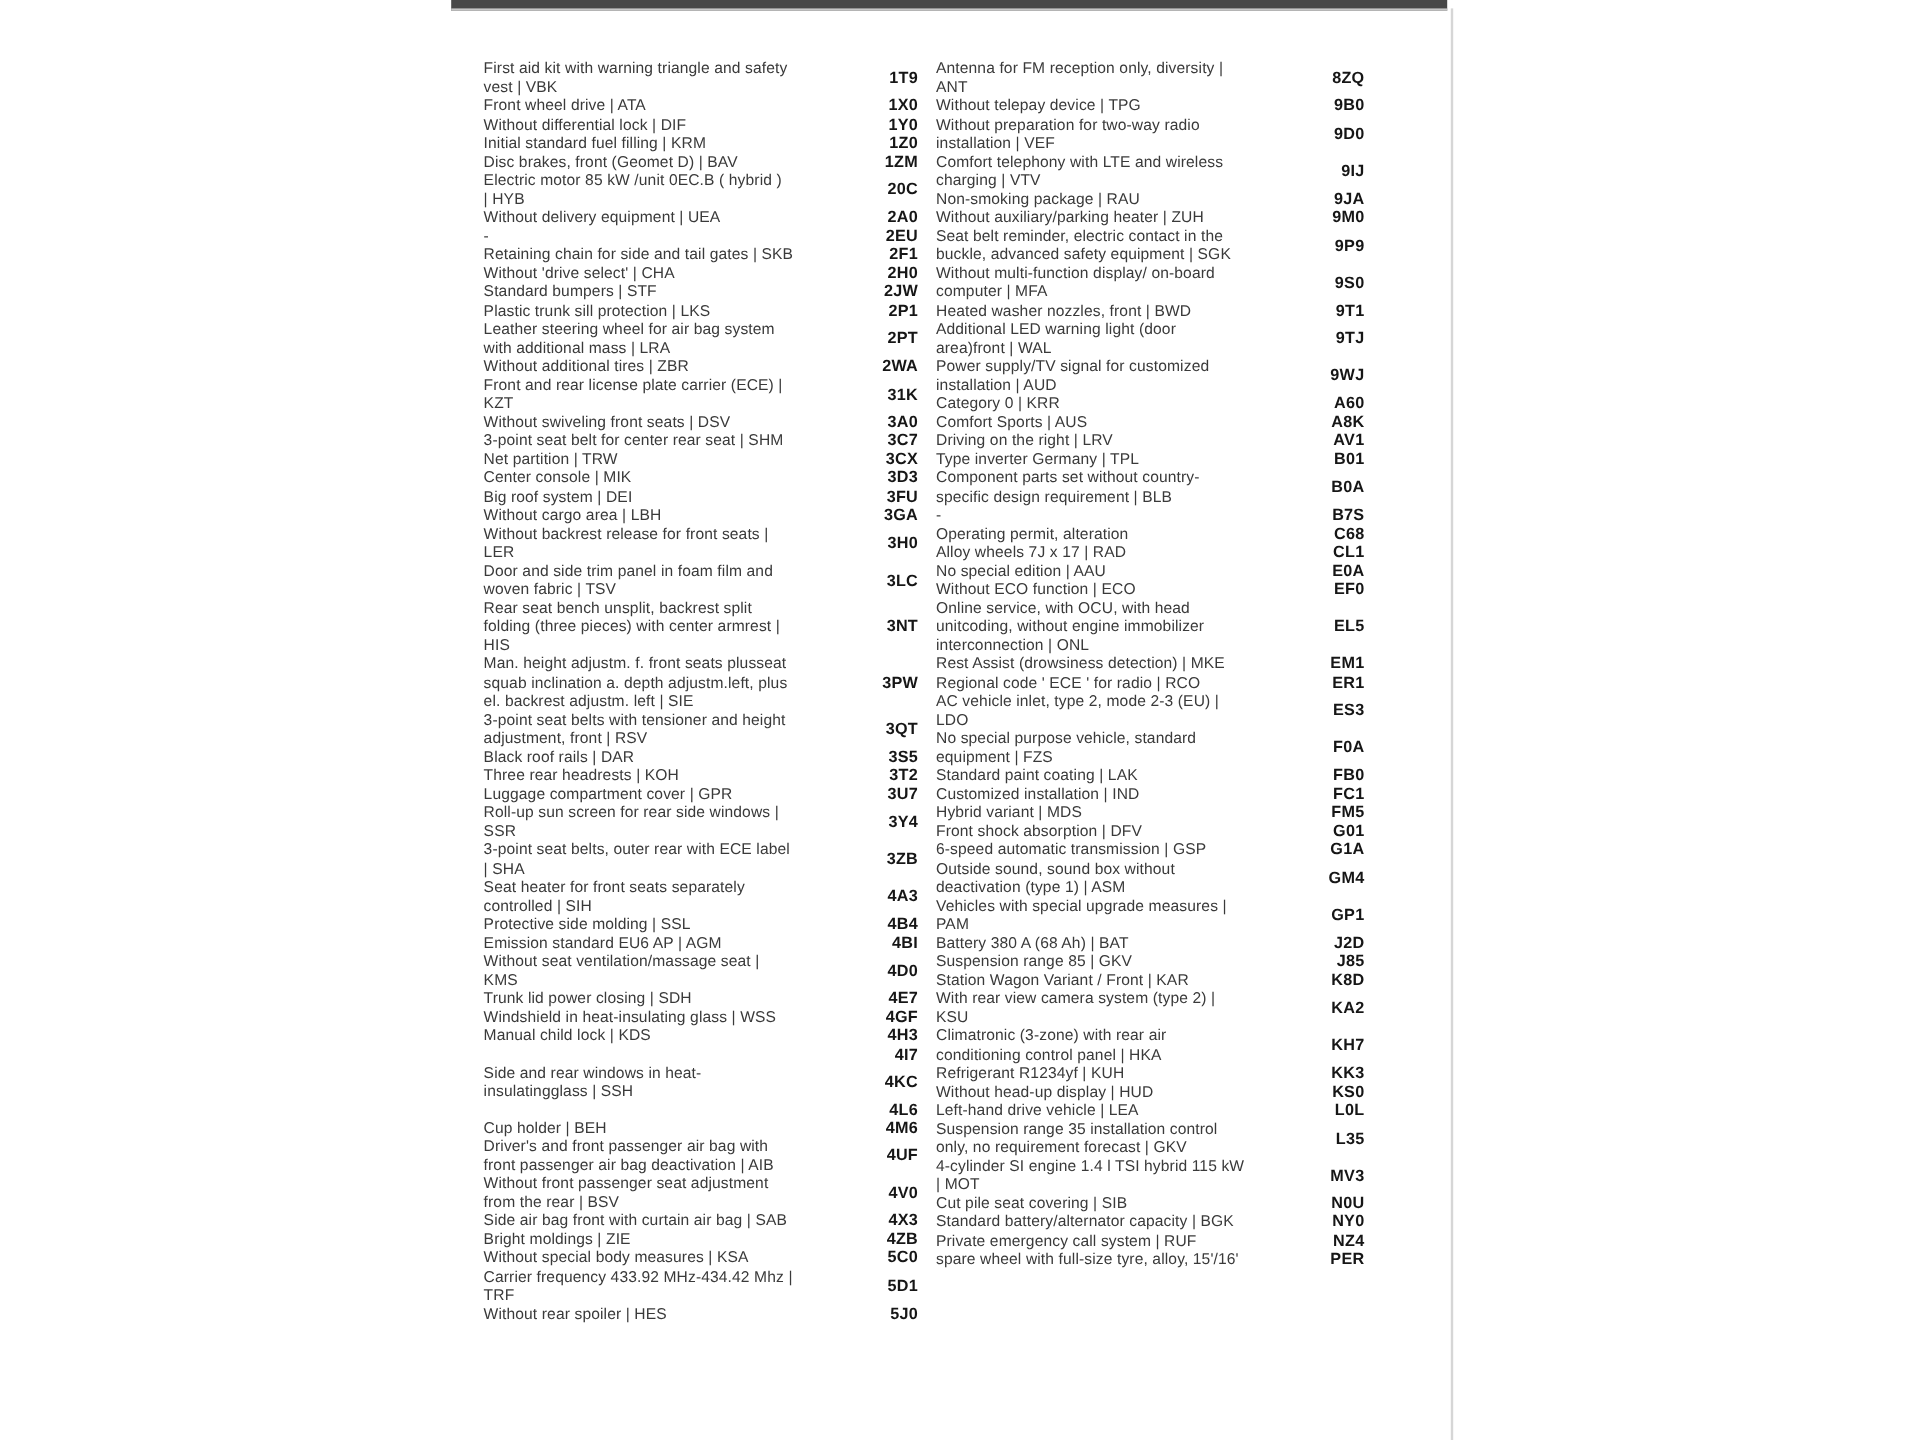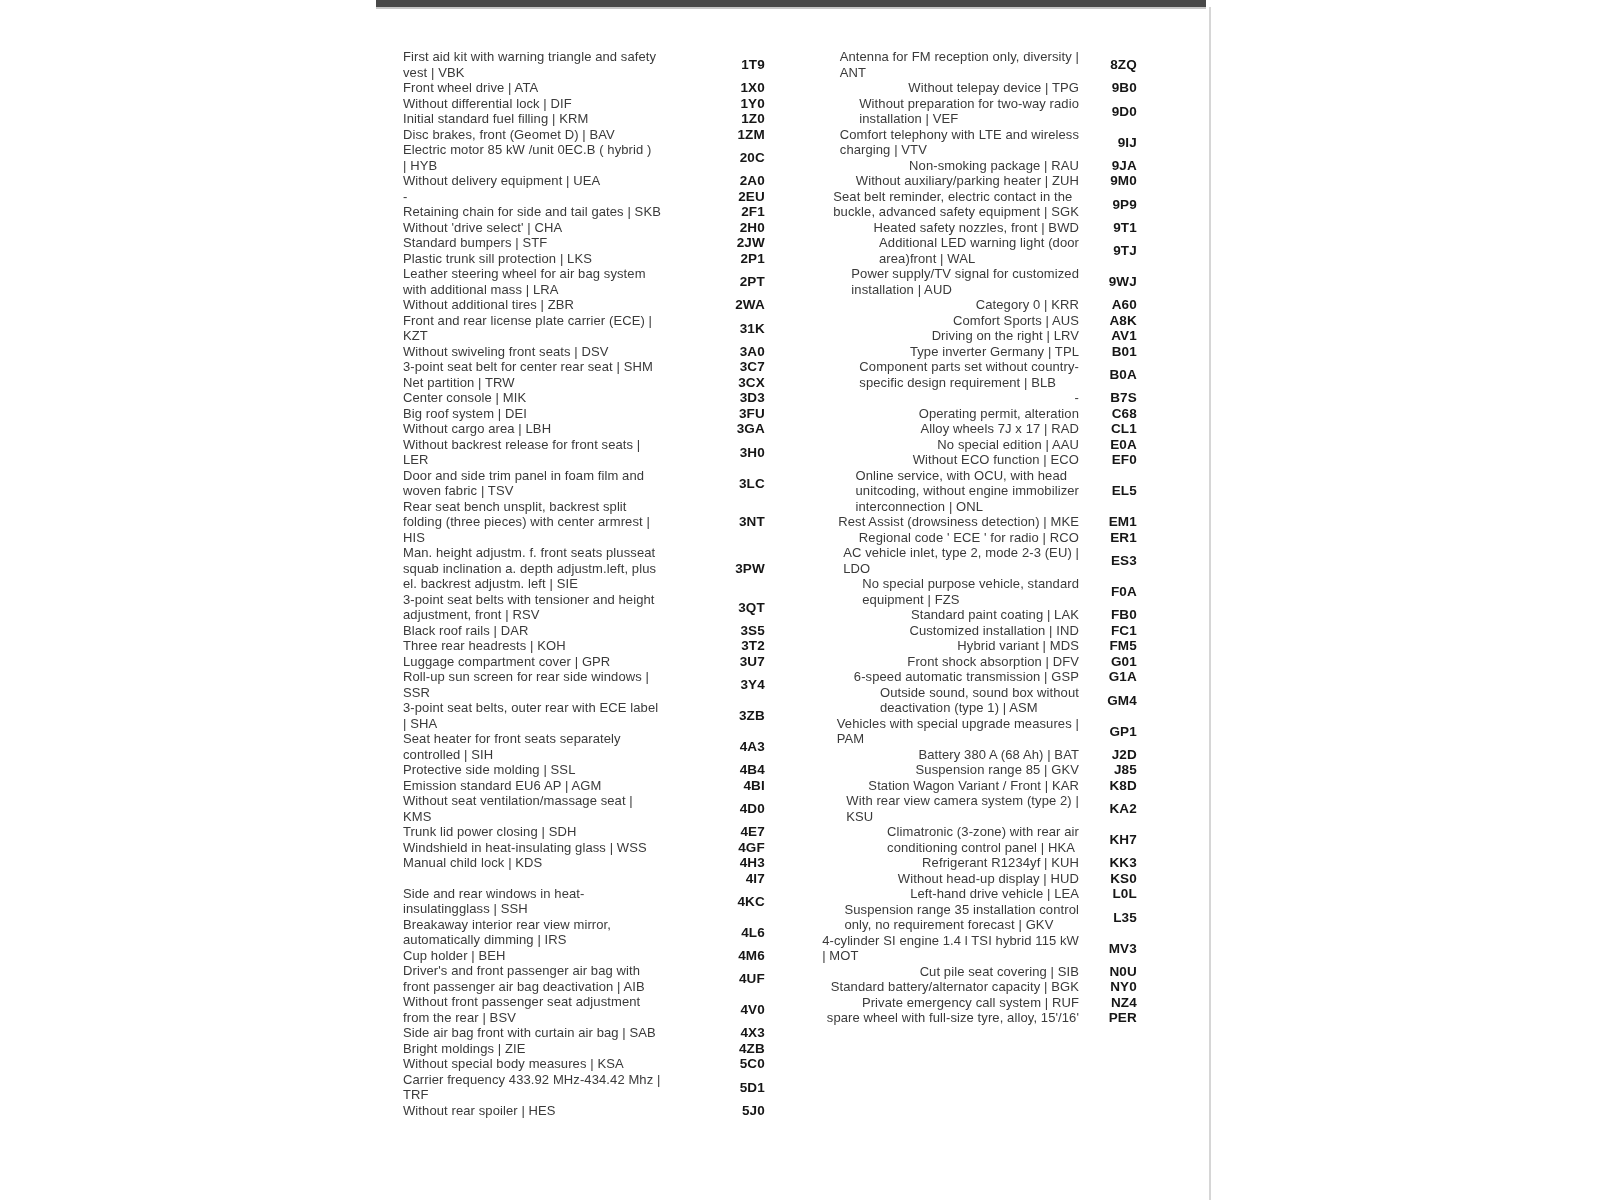--- a/index.html
+++ b/index.html
@@ -30,21 +30,21 @@
     width: 2px; height: 1193px;
     background: #d6d6d6;
   }
   .list-col {
     position: absolute;
     top: 49px;
     display: flex;
     flex-direction: column;
   }
   .list-col.left  { left: 403px; width: 362px; }
-  .list-col.right { left: 780px; width: 357px; align-items: flex-end; }
+  .list-col.right { left: 780px; width: 357px; }
   .row {
     display: flex;
     align-items: center;
   }
   .desc {
     flex: 1 1 auto;
     white-space: pre-line;
     font-size: 13px;
     line-height: 15.5px;
     color: #3a3a3a;
@@ -237,22 +237,20 @@
       </div>
       <div class="row">
         <div class="code">4I7</div>
       </div>
       <div class="row">
         <div class="desc">Side and rear windows in heat-
 insulatingglass | SSH</div>
         <div class="code">4KC</div>
       </div>
       <div class="row">
-        <div class="desc">Breakaway interior rear view mirror,
-automatically dimming | IRS</div>
         <div class="code">4L6</div>
       </div>
       <div class="row">
         <div class="desc">Cup holder | BEH</div>
         <div class="code">4M6</div>
       </div>
       <div class="row">
         <div class="desc">Driver's and front passenger air bag with
 front passenger air bag deactivation | AIB</div>
         <div class="code">4UF</div>
@@ -311,21 +309,26 @@
       <div class="row">
         <div class="desc">Without auxiliary/parking heater | ZUH</div>
         <div class="code">9M0</div>
       </div>
       <div class="row">
         <div class="desc">Seat belt reminder, electric contact in the
 buckle, advanced safety equipment | SGK</div>
         <div class="code">9P9</div>
       </div>
       <div class="row">
-        <div class="desc">Heated safety nozzles, front | BWD</div>
+        <div class="desc">Without multi-function display/ on-board
+computer | MFA</div>
+        <div class="code">9S0</div>
+      </div>
+      <div class="row">
+        <div class="desc">Heated washer nozzles, front | BWD</div>
         <div class="code">9T1</div>
       </div>
       <div class="row">
         <div class="desc">Additional LED warning light (door
 area)front | WAL</div>
         <div class="code">9TJ</div>
       </div>
       <div class="row">
         <div class="desc">Power supply/TV signal for customized
 installation | AUD</div>

